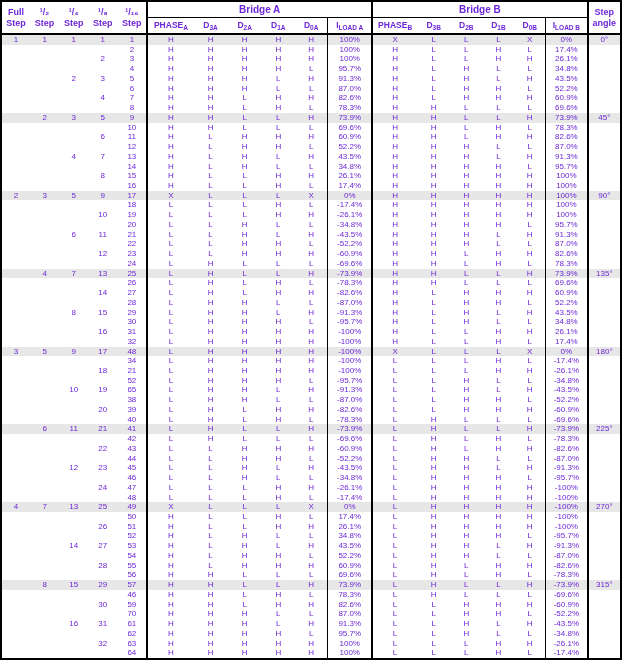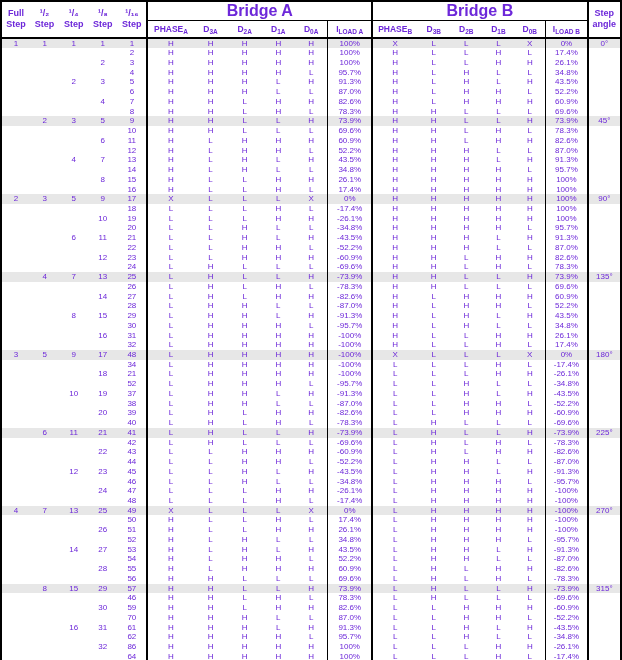--- a/index.html
+++ b/index.html
@@ -27,21 +27,21 @@
     padding: 0;
     text-align: center;
     vertical-align: middle;
     white-space: nowrap;
     overflow: hidden;
   }
   thead th { font-weight: bold; }
   tr.group-row { height: 16px; }
   tr.sub-row   { height: 17px; }
   .group-th {
-    font-size: 16px;
+    font-size: 10px;
     border-bottom: 1px solid #000000;
     margin-top: 37px;
   }
   .step-th, .angle-th {
     font-size: 9px;
     line-height: 11px;
     border-bottom: 2px solid #000000;
   }
   .sub-th {
     font-size: 8.5px;
@@ -850,21 +850,21 @@
           <td class="c-sig">L</td>
           <td class="c-sig">L</td>
           <td class="c-iload">-34.8%</td>
           <td class="c-angle"></td>
         </tr>
         <tr>
           <td class="c-step"></td>
           <td class="c-step"></td>
           <td class="c-step">10</td>
           <td class="c-step">19</td>
-          <td class="c-step sec-end">37</td>
+          <td class="c-step sec-end">65</td>
           <td class="c-sig">L</td>
           <td class="c-sig">H</td>
           <td class="c-sig">H</td>
           <td class="c-sig">L</td>
           <td class="c-sig">H</td>
           <td class="c-iload">-91.3%</td>
           <td class="c-sig sec-start">L</td>
           <td class="c-sig">L</td>
           <td class="c-sig">H</td>
           <td class="c-sig">L</td>
@@ -1370,21 +1370,21 @@
           <td class="c-sig">L</td>
           <td class="c-sig">L</td>
           <td class="c-iload">-34.8%</td>
           <td class="c-angle"></td>
         </tr>
         <tr>
           <td class="c-step"></td>
           <td class="c-step"></td>
           <td class="c-step"></td>
           <td class="c-step">32</td>
-          <td class="c-step sec-end">86</td>
+          <td class="c-step sec-end">63</td>
           <td class="c-sig">H</td>
           <td class="c-sig">H</td>
           <td class="c-sig">H</td>
           <td class="c-sig">H</td>
           <td class="c-sig">H</td>
           <td class="c-iload">100%</td>
           <td class="c-sig sec-start">L</td>
           <td class="c-sig">L</td>
           <td class="c-sig">L</td>
           <td class="c-sig">H</td>

